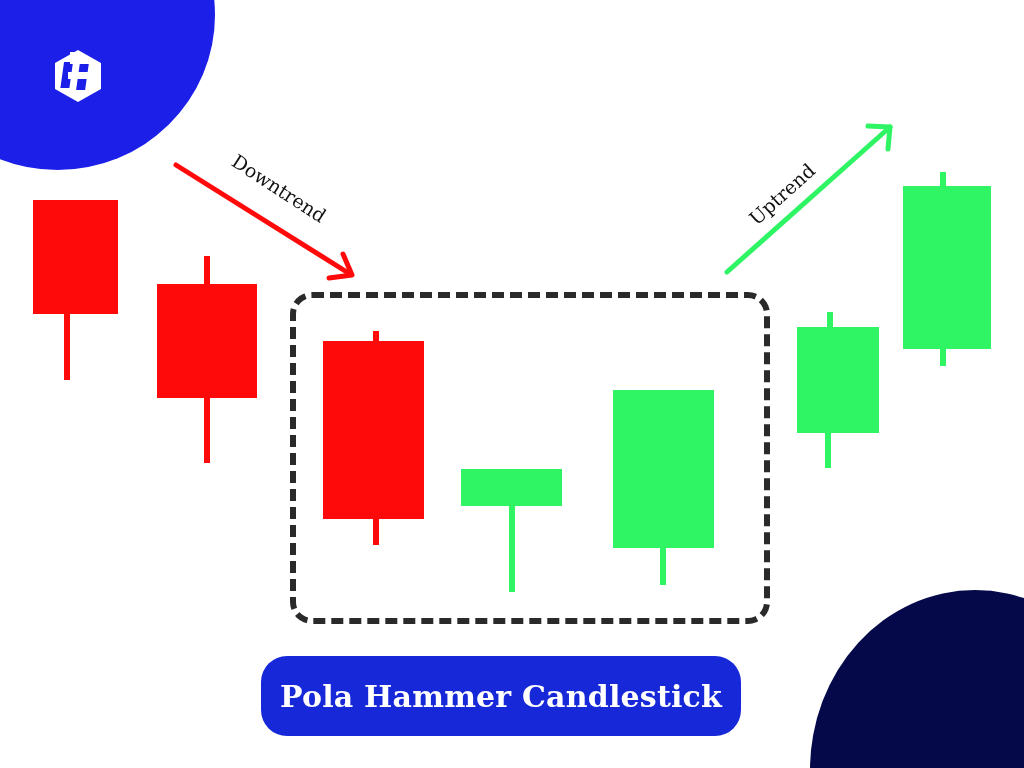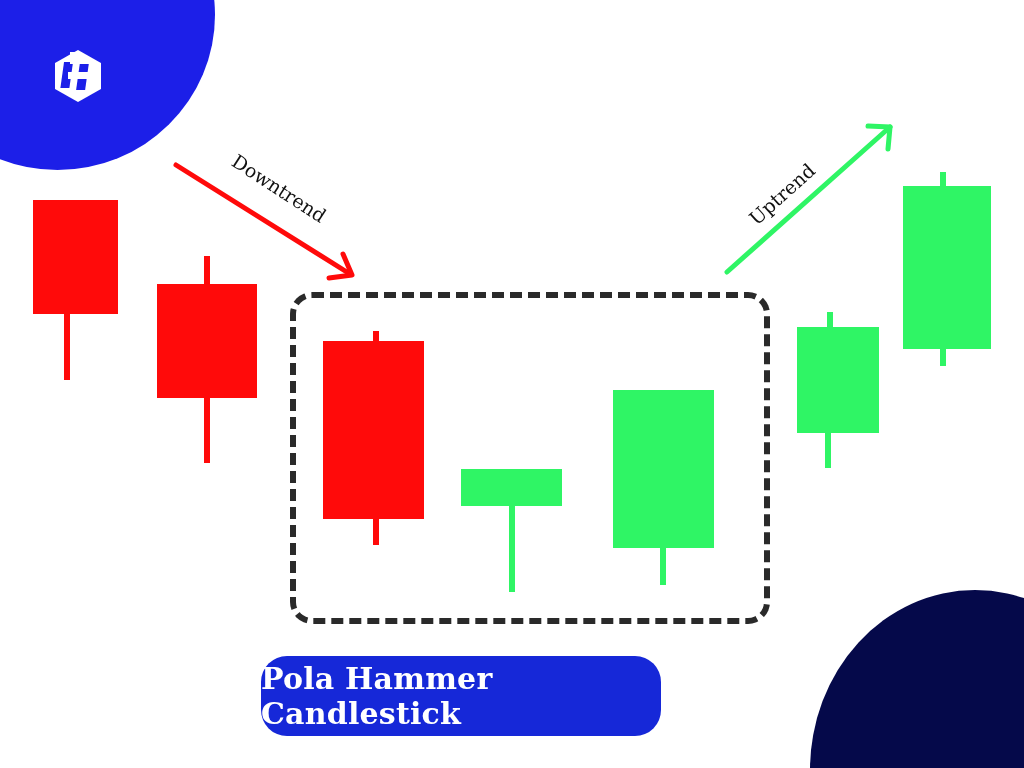--- a/index.html
+++ b/index.html
@@ -45,21 +45,21 @@
       position: absolute;
       font-family: "DejaVu Serif", serif;
       font-size: 19px;
       color: #111;
       white-space: nowrap;
       transform-origin: left center;
     }
     .title-pill {
       position: absolute;
       left: 261px; top: 656px;
-      width: 400px; height: 80px;
+      width: 480px; height: 80px;
       background: #1628d8;
       border-radius: 26px;
       display: flex; align-items: center; justify-content: center;
     }
     .title-text {
       color: #ffffff;
       font-family: "DejaVu Serif", serif;
       font-weight: bold;
       font-size: 30px;
       letter-spacing: 0.2px;

